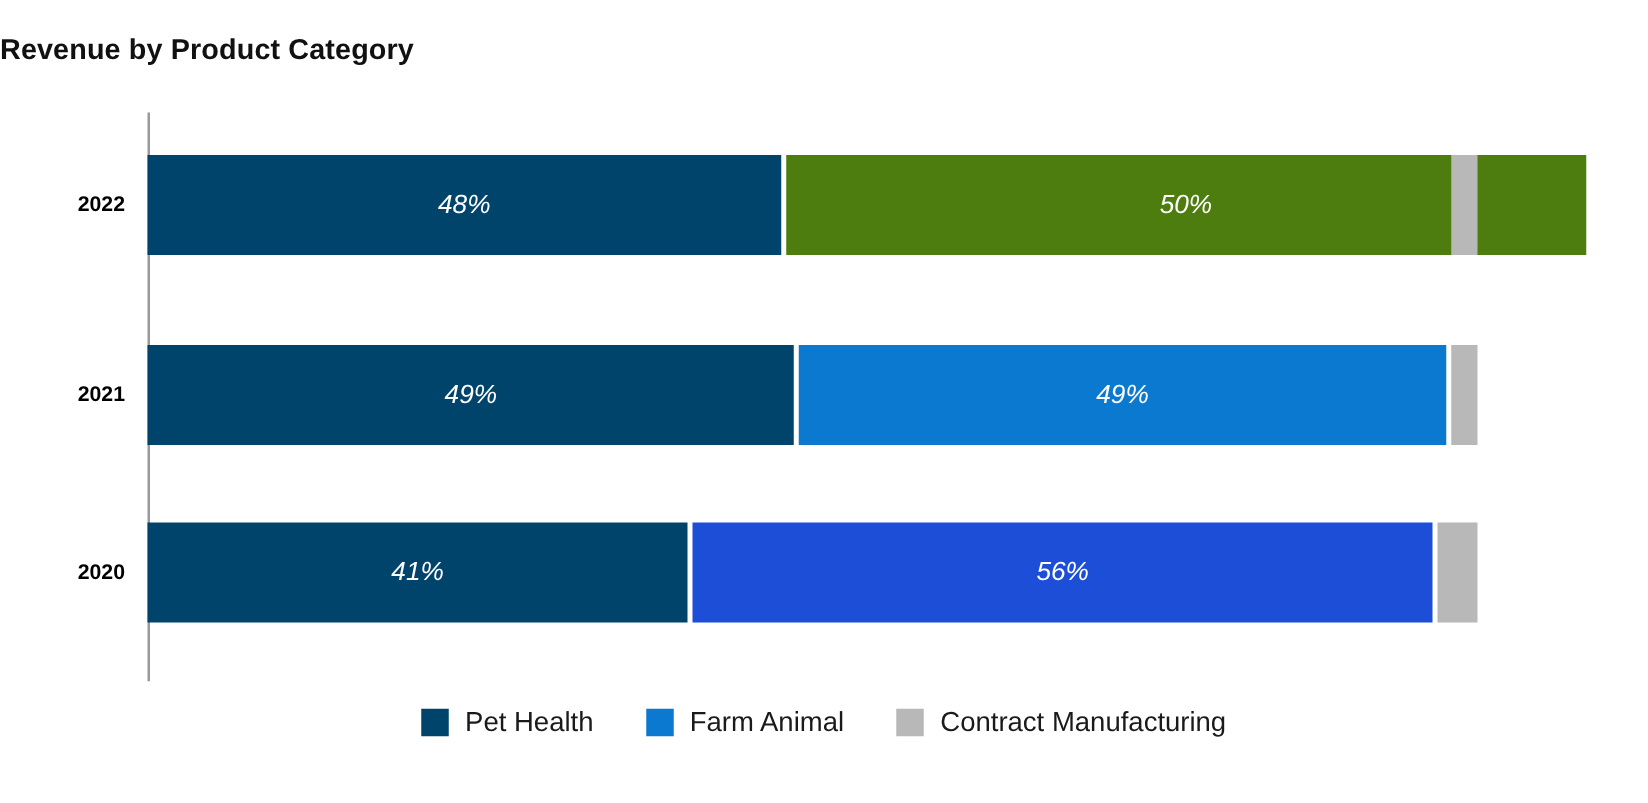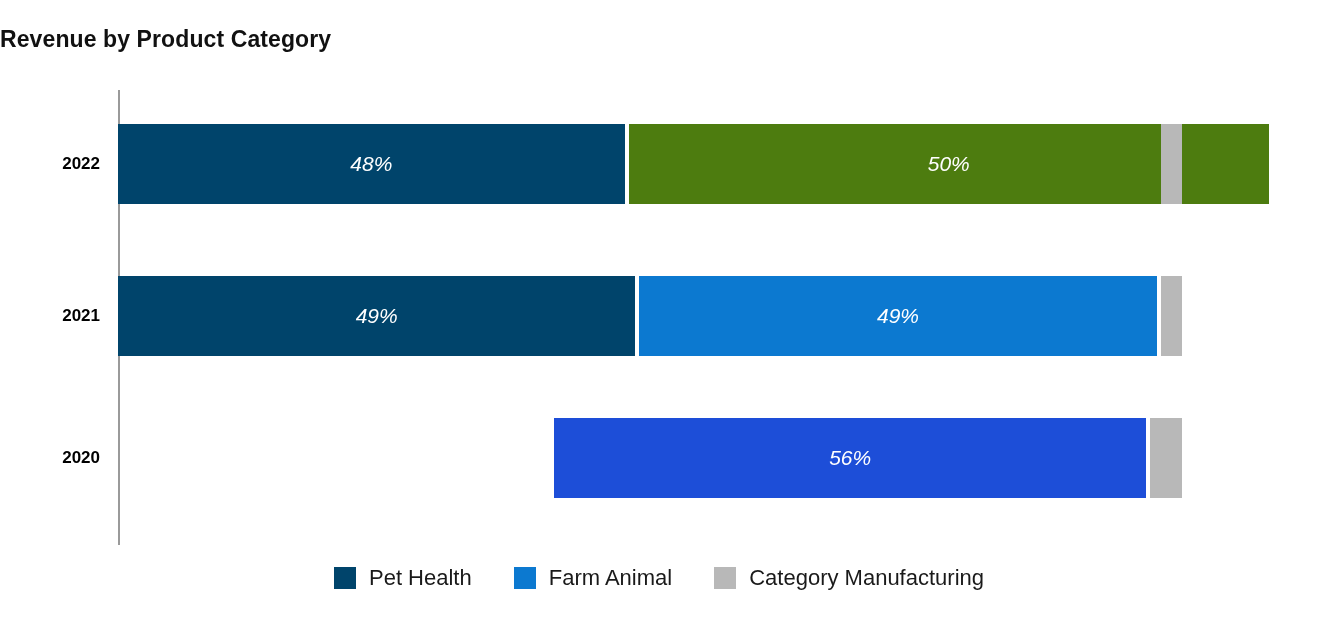--- a/index.html
+++ b/index.html
@@ -158,37 +158,40 @@
             </div>
             <div class="seg" style="left: 521.36px; width: 517.36px; background: rgb(12, 121, 208);">
               <span>49%</span>
             </div>
             <div class="seg" style="left: 1042.72px; width: 21.28px; background: rgb(184, 184, 184);"></div>
           </div>
         </div>
         <div class="bar-row r2">
           <div class="year-label">2020</div>
           <div class="bar-track">
+            <div class="seg" style="left: 0px; width: 432.24px; background: rgb(0, 68, 107);">
+              <span>41%</span>
+            </div>
             <div class="seg" style="left: 436.24px; width: 591.84px; background: #1d4ed8;">
               <span>56%</span>
             </div>
             <div class="seg" style="left: 1032.08px; width: 31.92px; background: rgb(184, 184, 184);"></div>
           </div>
         </div>
       </div>
   </div>
 
   <div class="legend" id="legend">
       <div class="legend-item">
         <span class="legend-swatch" style="background: rgb(0, 68, 107);"></span>
         <span class="legend-label">Pet Health</span>
       </div>
       <div class="legend-item">
         <span class="legend-swatch" style="background: rgb(12, 121, 208);"></span>
         <span class="legend-label">Farm Animal</span>
       </div>
       <div class="legend-item">
         <span class="legend-swatch" style="background: rgb(184, 184, 184);"></span>
-        <span class="legend-label">Category Manufacturing</span>
+        <span class="legend-label">Contract Manufacturing</span>
       </div>
     </div>
 
 </div>
 
 </body></html>

